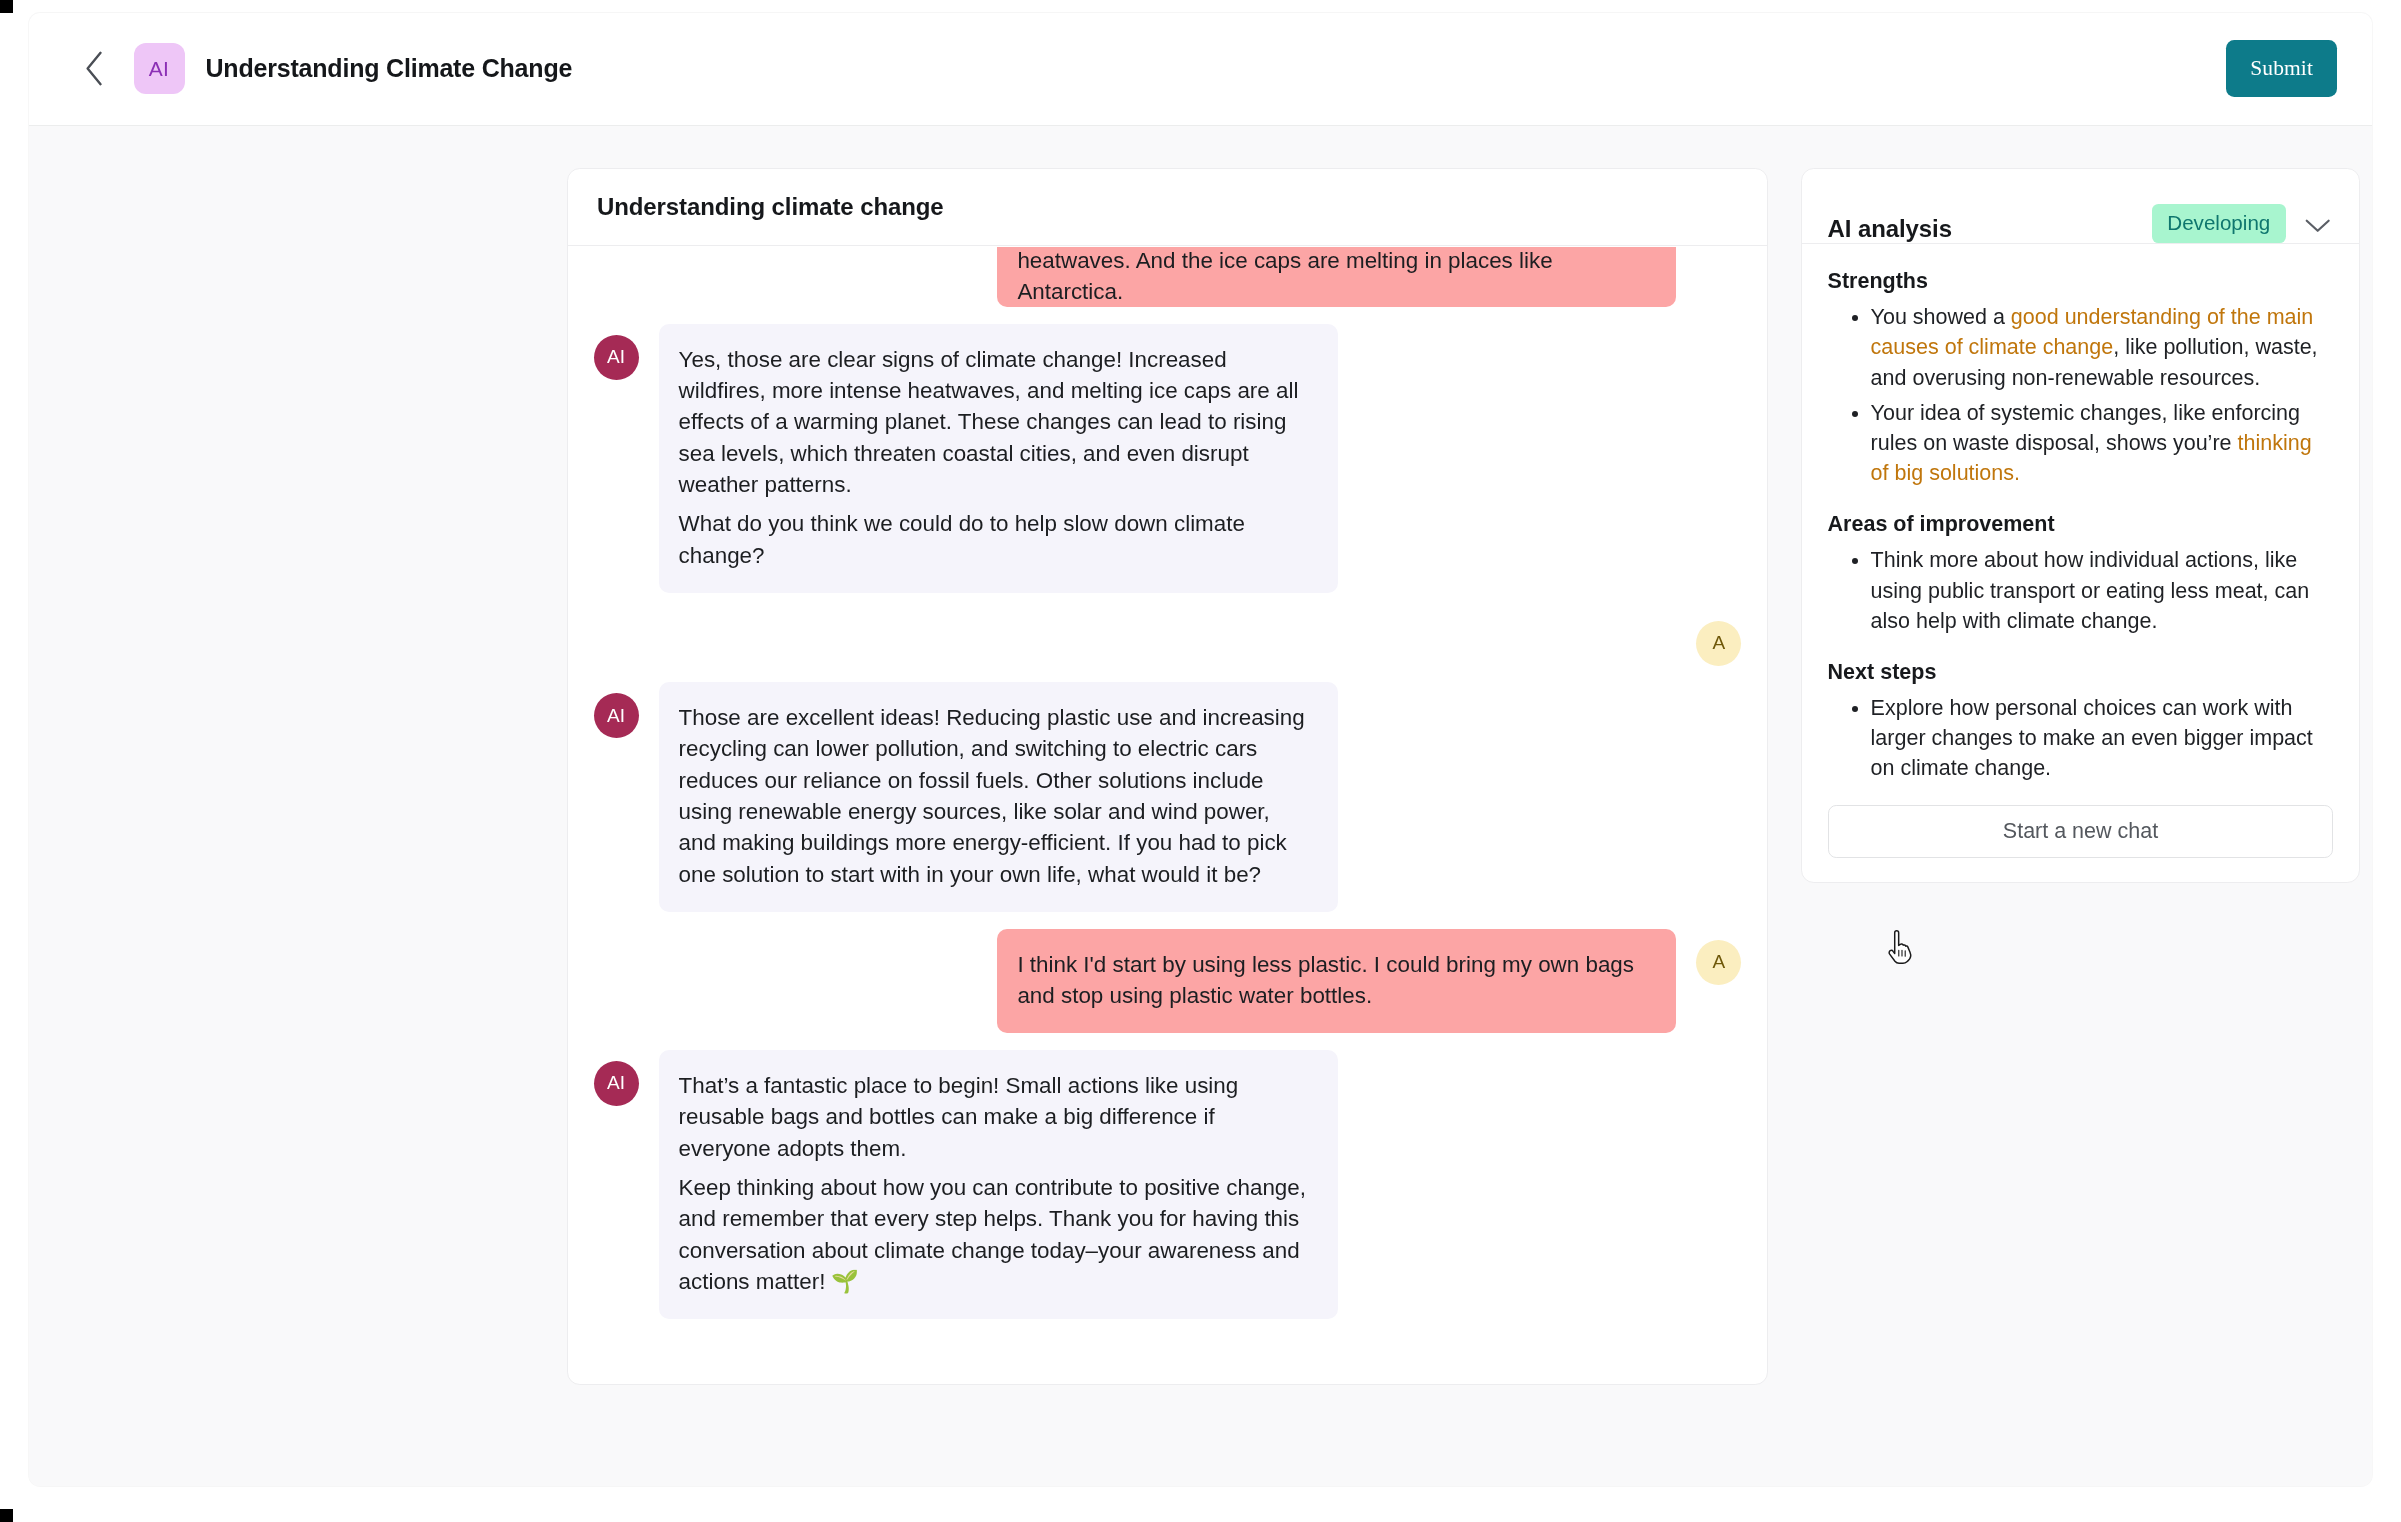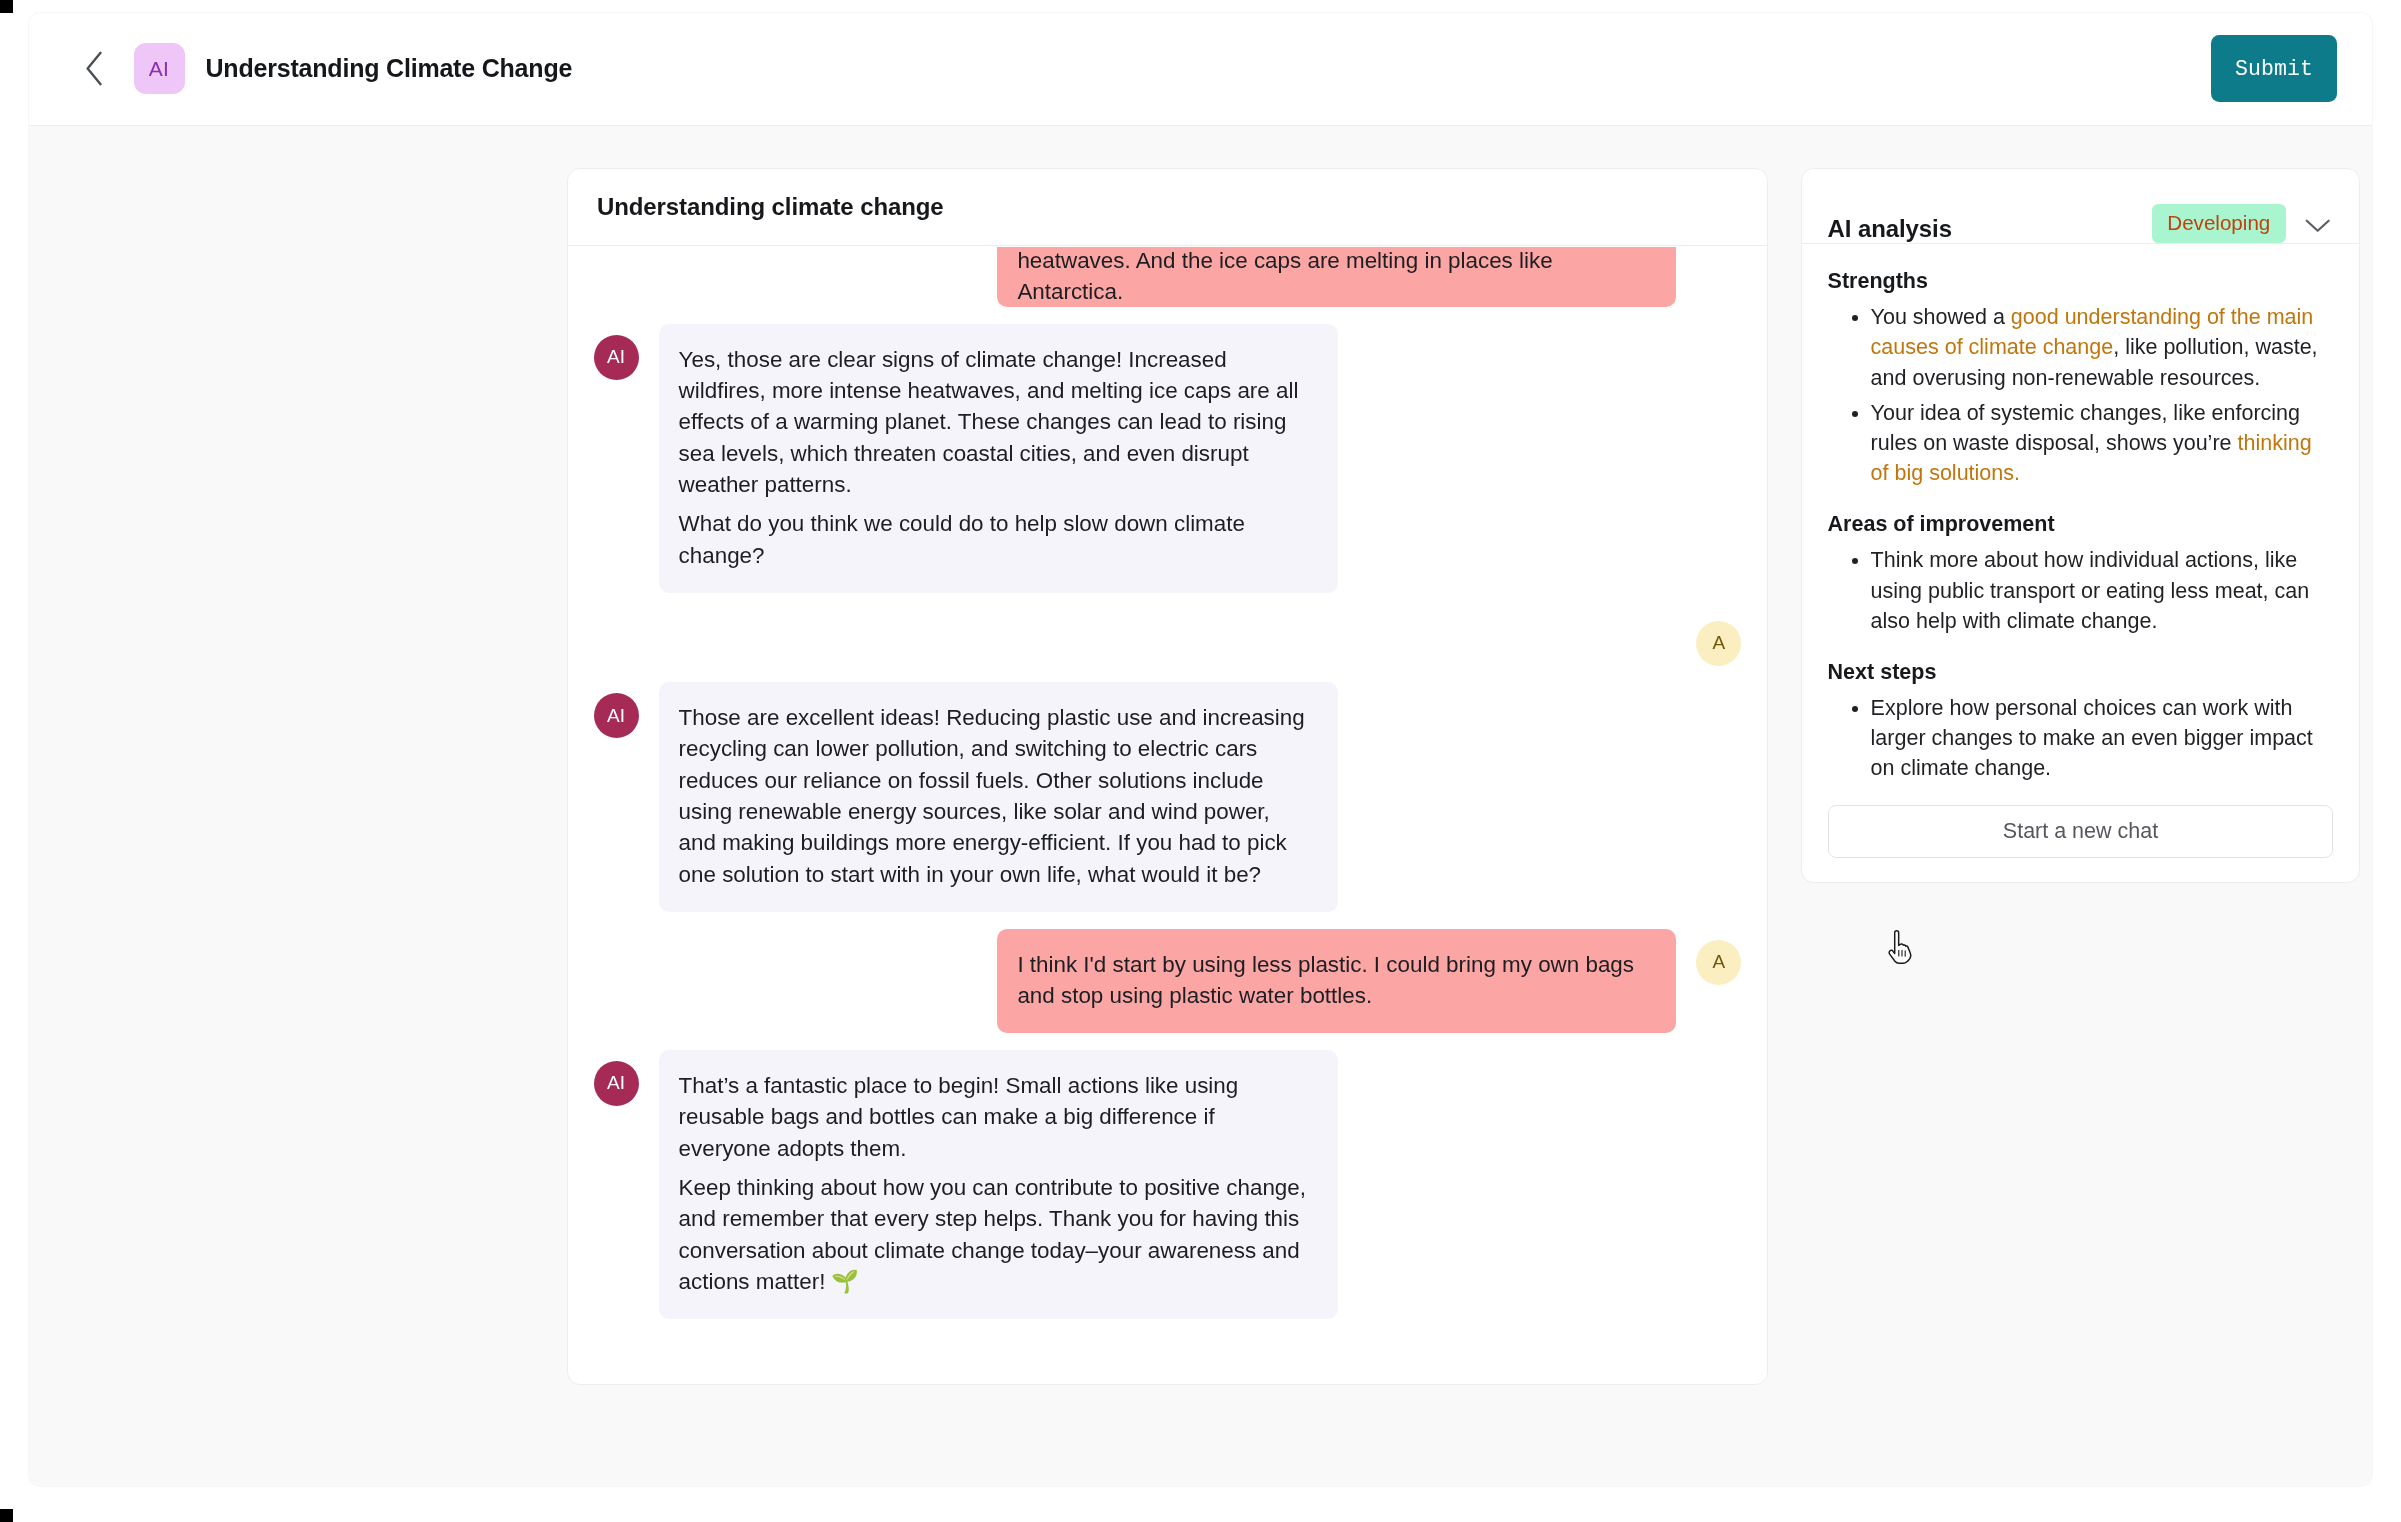--- a/index.html
+++ b/index.html
@@ -80,23 +80,23 @@
   }
 
   .topbar-spacer { flex: 1 1 auto; }
 
   .submit-btn {
     background: #0d7b8a;
     color: #ffffff;
     border: none;
     border-radius: 8.2px;
     padding: 16px 24px;
-    height: 67px;
+    height: 57px;
     font-size: 21.5px;
-    font-family: Liberation Mono, monospace;
+    font-family: Liberation Serif, serif;
     cursor: pointer;
     letter-spacing: 0.1px;
   }
 
   
   .content {
     position: absolute;
     left: 0;
     top: 113px;
     right: 0;
@@ -210,21 +210,21 @@
   .analysis-title {
     font-size: 24px;
     font-weight: bold;
     color: #16181b;
     letter-spacing: -0.1px;
   }
   .analysis-header-spacer { flex: 1 1 auto; }
 
   .status-badge {
     background: #a8f5cf;
-    color: #c2410c;
+    color: #0f766e;
     font-size: 20.6px;
     padding: 6.4px 15.6px 8.2px 15.6px;
     border-radius: 6.4px;
     white-space: nowrap;
   }
 
   .chevron-toggle {
     margin-left: 16.5px;
     width: 31px; height: 31px;
     display: flex; align-items: center; justify-content: center;

